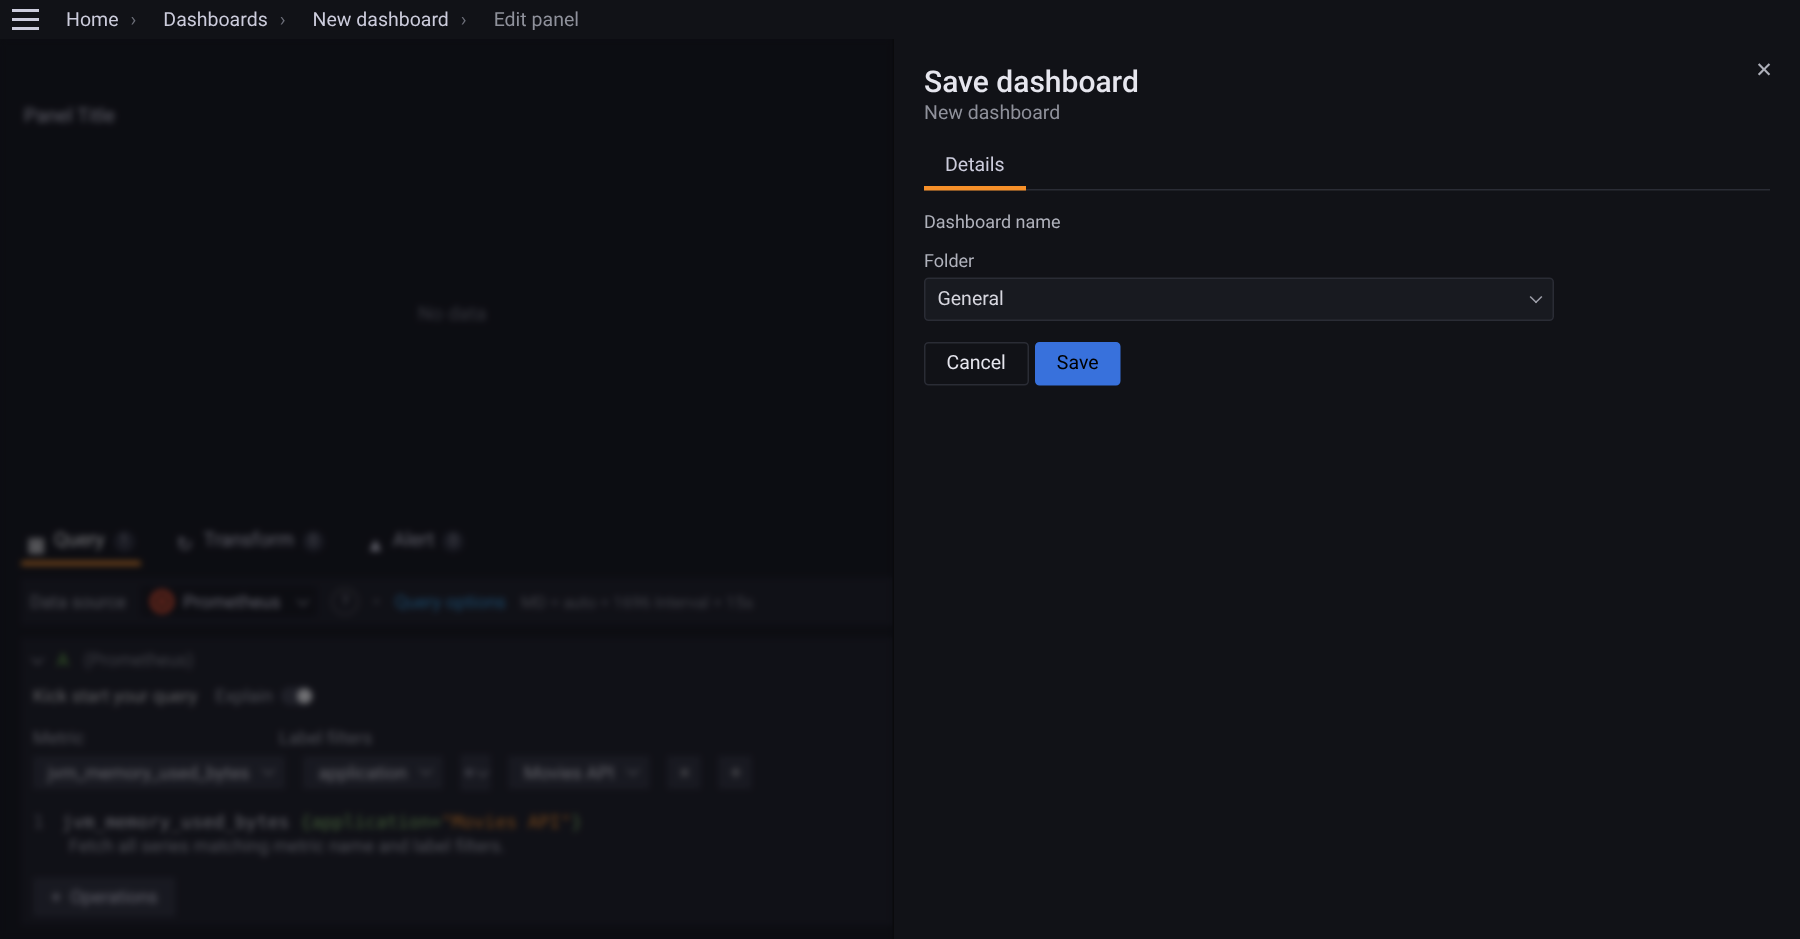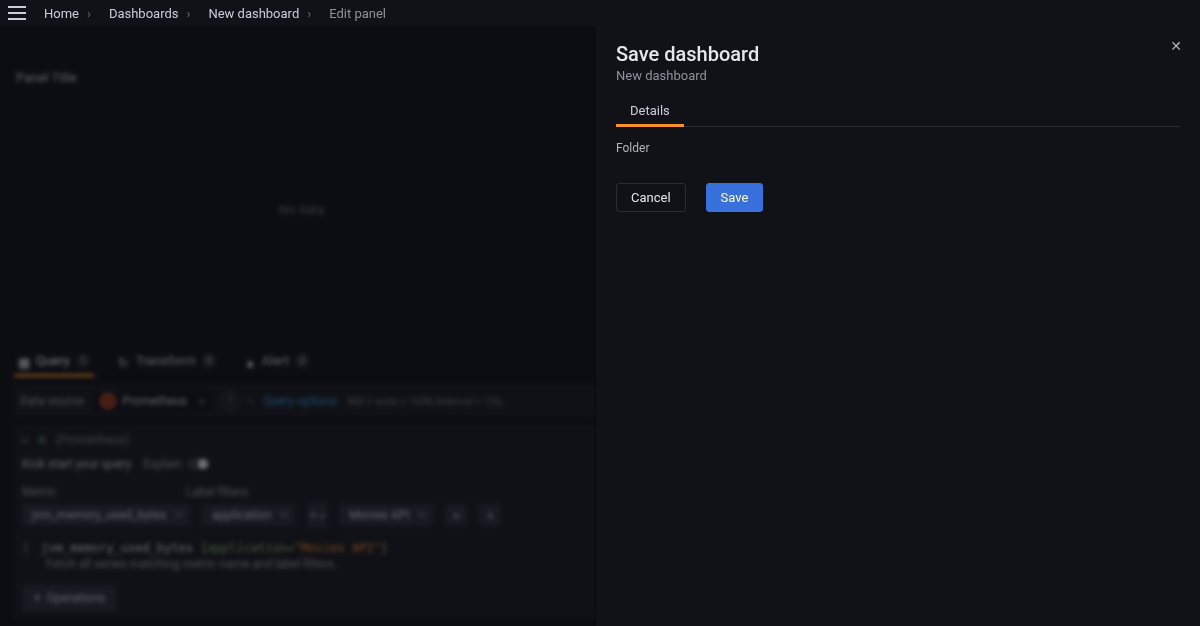--- a/index.html
+++ b/index.html
@@ -186,26 +186,26 @@
   outline:none;
 }
 .folder-select {
   width:420px; background:#181a20;
   border:1px solid #2a2c35; border-radius:3px;
   padding:6px 8px; color:#d6d6de; font-size:13px;
   display:flex; justify-content:space-between; align-items:center;
   margin-top:4px;
 }
 .form-group { margin-top:12px; }
-.drawer-actions { display:flex; gap:20px; margin-top:28px; }
+.drawer-actions { display:flex; gap:4px; margin-top:14px; }
 .btn {
   padding:6px 14px; font-size:13px; border-radius:3px; cursor:pointer;
   border:1px solid #2a2c35; background:#111217; color:#e6e6ee;
 }
-.btn-primary { background:#3871dc; border-color:#3871dc; color:#fef9c3; }
+.btn-primary { background:#3871dc; border-color:#3871dc; color:#000000; }
 </style>
 </head>
 <body>
 
 <div class="topbar">
   <div class="menu-icon">
       <span></span>
       <span></span>
       <span></span>
     </div>
@@ -314,21 +314,26 @@
 <div class="dim"></div>
 
 <div class="drawer">
   <div class="drawer-close">✕</div>
   <h1>Save dashboard</h1>
   <div class="subtitle">New dashboard</div>
   <div class="drawer-tabs">
     <div class="drawer-tab active">Details</div>
   </div>
   <div class="form">
+    <label class="form-label">Dashboard name</label>
     <div class="form-group">
       <label class="form-label">Folder</label>
+      <div class="folder-select">
+        <span>General</span>
+        <span class="chev"></span>
+      </div>
     </div>
     <div class="drawer-actions">
       <div class="btn">Cancel</div>
       <div class="btn btn-primary">Save</div>
     </div>
   </div>
 </div>
 
 </body></html>

